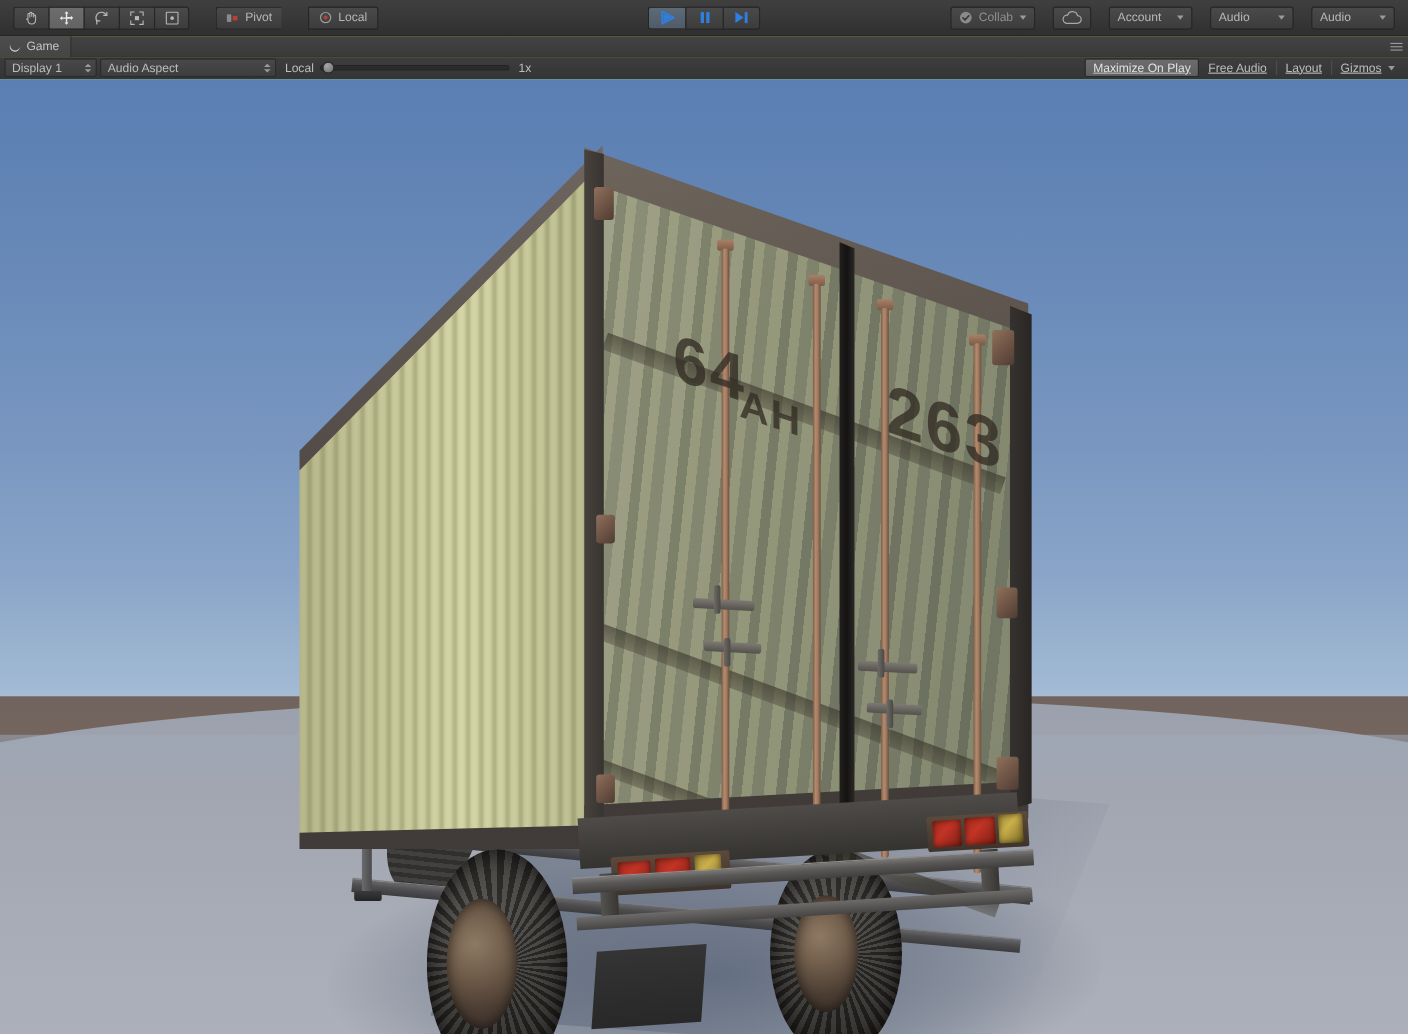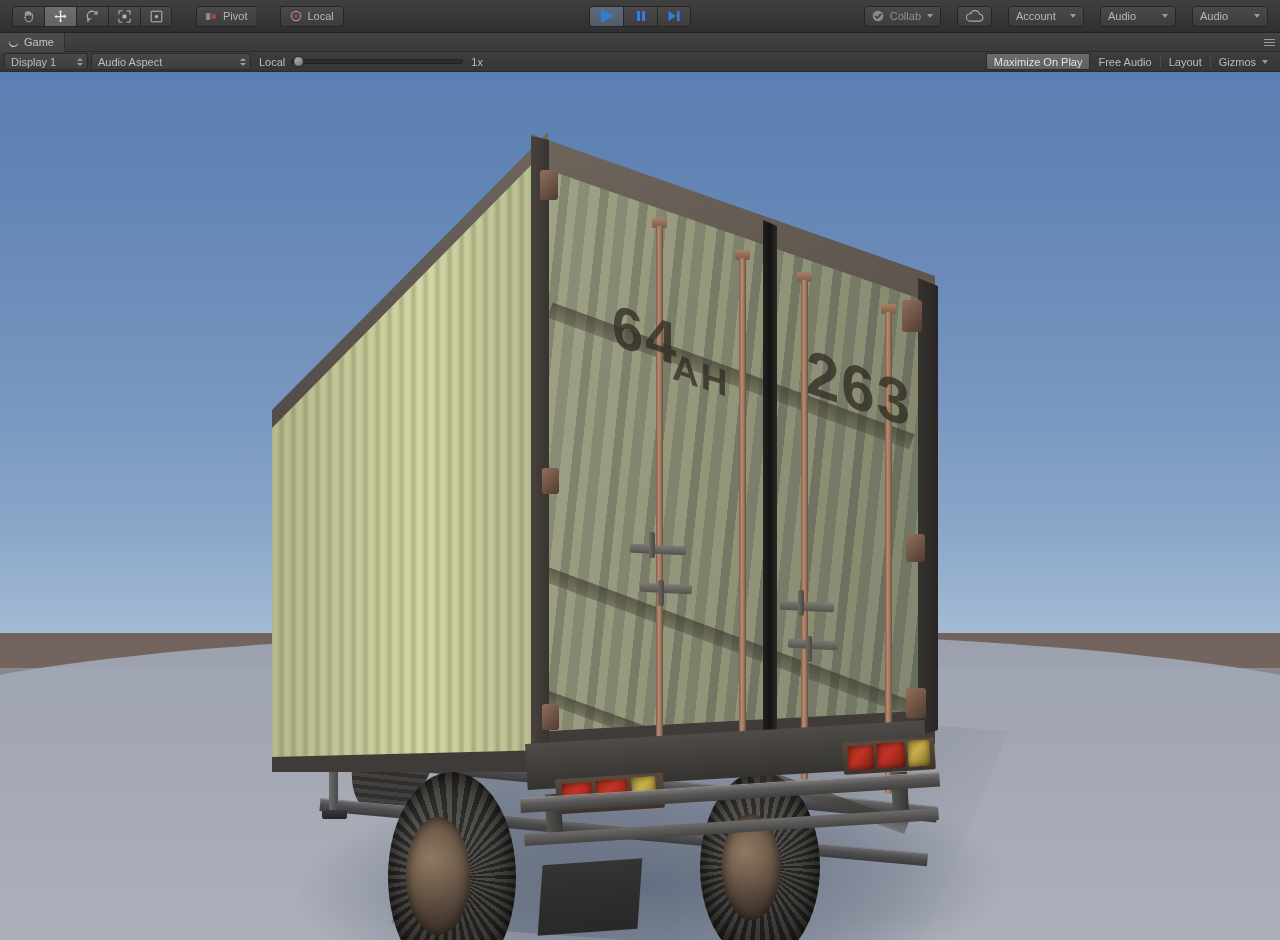--- a/index.html
+++ b/index.html
@@ -127,21 +127,21 @@
   }
   .slider-knob {
     position: absolute; left: 2px; top: 3px;
     width: 11px; height: 11px; border-radius: 50%;
     background: radial-gradient(circle at 35% 30%, #a8a8a8, #6a6a6a);
     border: 1px solid #2a2a2a;
     cursor: pointer;
   }
   .scale-val { margin-left: 8px; color: #bdbdbd; text-align: right; }
 
-  .vb-right { margin-left: auto; display: flex; align-items: center; padding-right: 4px; }
+  .vb-right { margin-left: auto; display: flex; align-items: center; padding-right: 4px; text-decoration: underline; }
   .vb-btn {
     height: 17px; padding: 0 7px;
     display: flex; align-items: center;
     color: #bdbdbd; font-size: 11px; cursor: pointer;
     background: transparent; border: 1px solid transparent;
   }
   .vb-btn.on {
     background: linear-gradient(to bottom, #6c6c6c, #606060);
     border: 1px solid #2b2b2b; border-radius: 2px;
     color: #e2e2e2;

